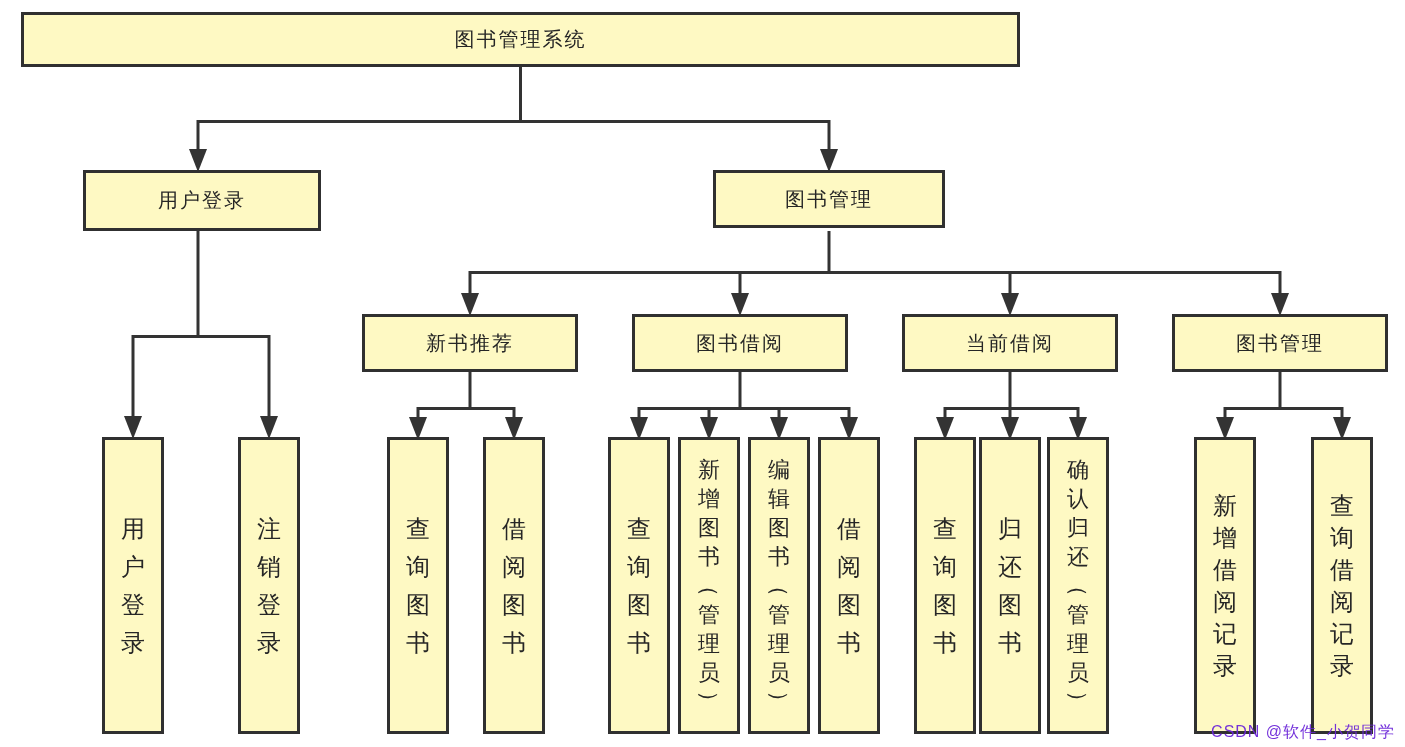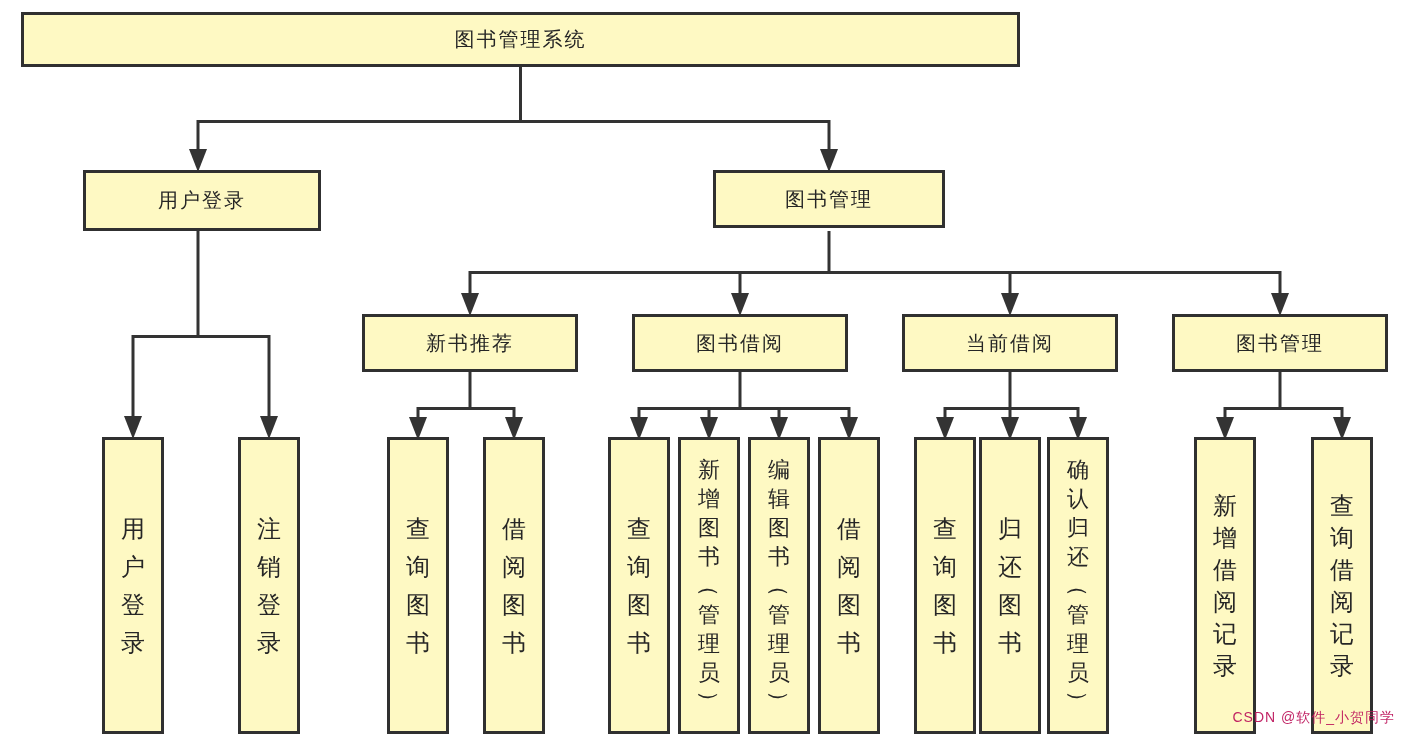--- a/index.html
+++ b/index.html
@@ -28,22 +28,22 @@
   #n-bor  {left:632px; top:314px; width:216px; height:58px;}
   #n-cur  {left:902px; top:314px; width:216px; height:58px;}
   #n-log  {left:1172px;top:314px; width:216px; height:58px;}
   
   #lf-u1 {left:102px;} #lf-u2 {left:238px;}
   #lf-r1 {left:387px;} #lf-r2 {left:483px;}
   #lf-b1 {left:608px;} #lf-b2 {left:678px;} #lf-b3 {left:748px;} #lf-b4 {left:818px;}
   #lf-c1 {left:914px;} #lf-c2 {left:979px;} #lf-c3 {left:1047px;}
   #lf-l1 {left:1194px;} #lf-l2 {left:1311px;}
   .watermark {
-    position:absolute; right:10px; bottom:20px; font-size:14px;
-    color:#be185d; letter-spacing:1px; white-space:nowrap; opacity:.95;
+    position:absolute; right:10px; bottom:4px; font-size:16px;
+    color:#6d28d9; letter-spacing:1px; white-space:nowrap; opacity:.95;
   }
 </style>
 </head>
 <body>
 
 <div class="stage">
 
   <svg class="connectors" viewBox="0 0 1405 747" xmlns="http://www.w3.org/2000/svg">
     <g stroke="#333333" stroke-width="3" fill="none">
 

